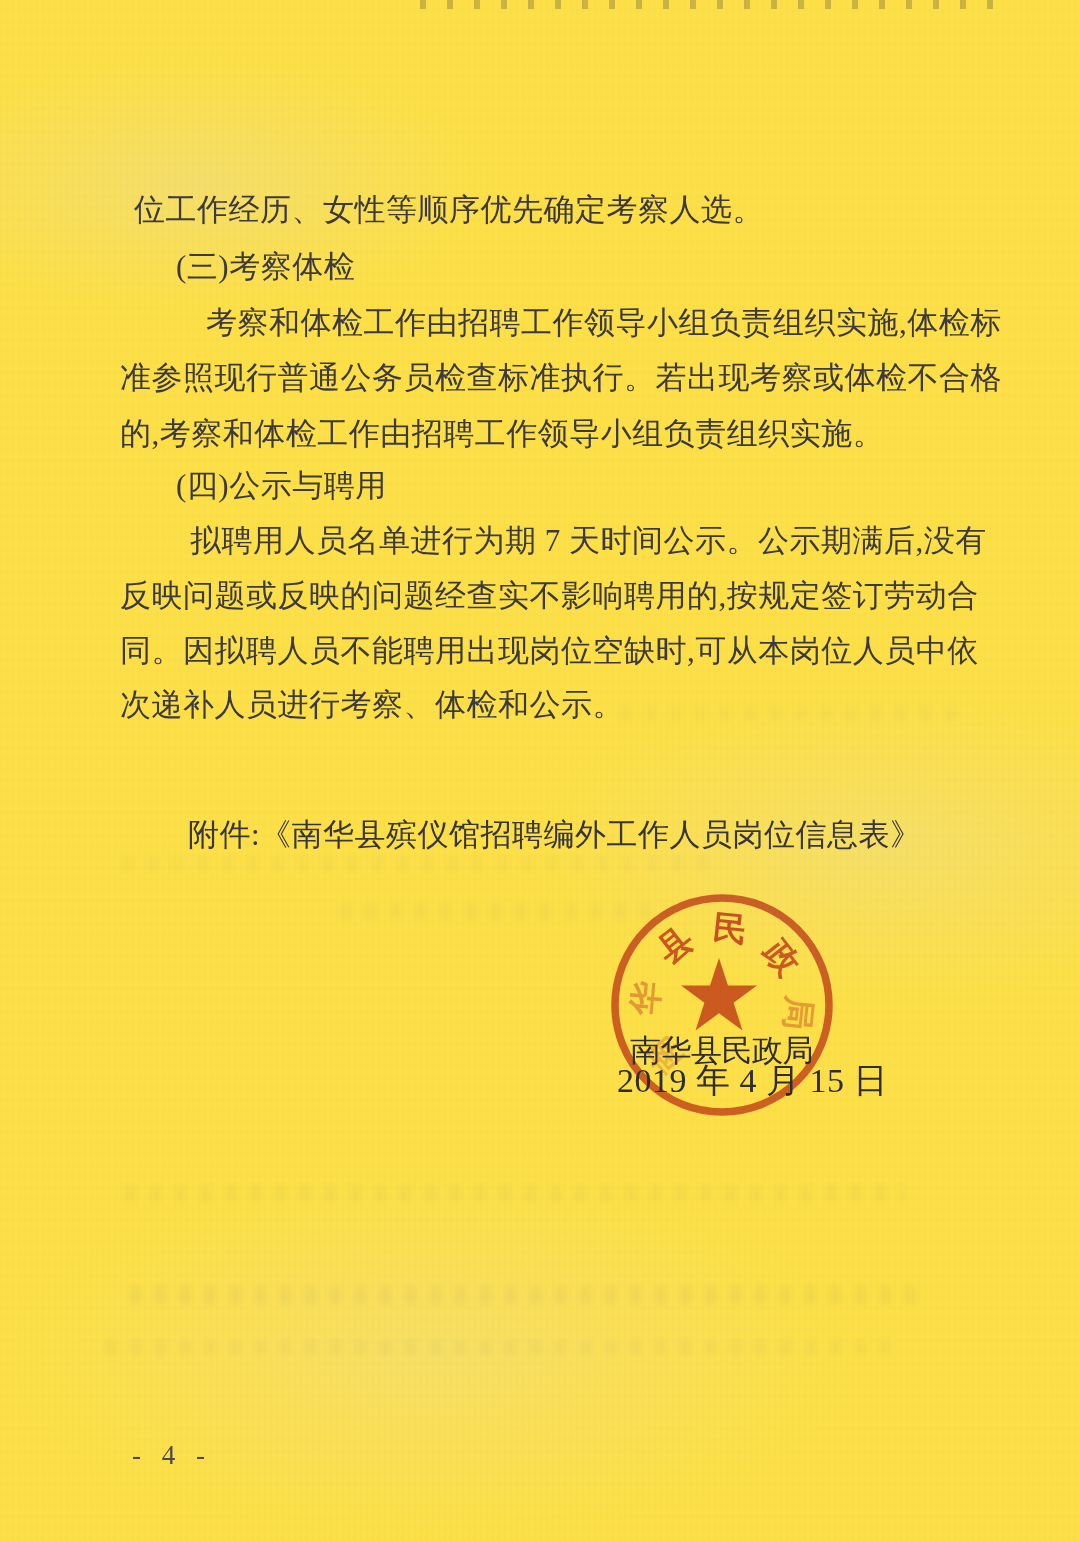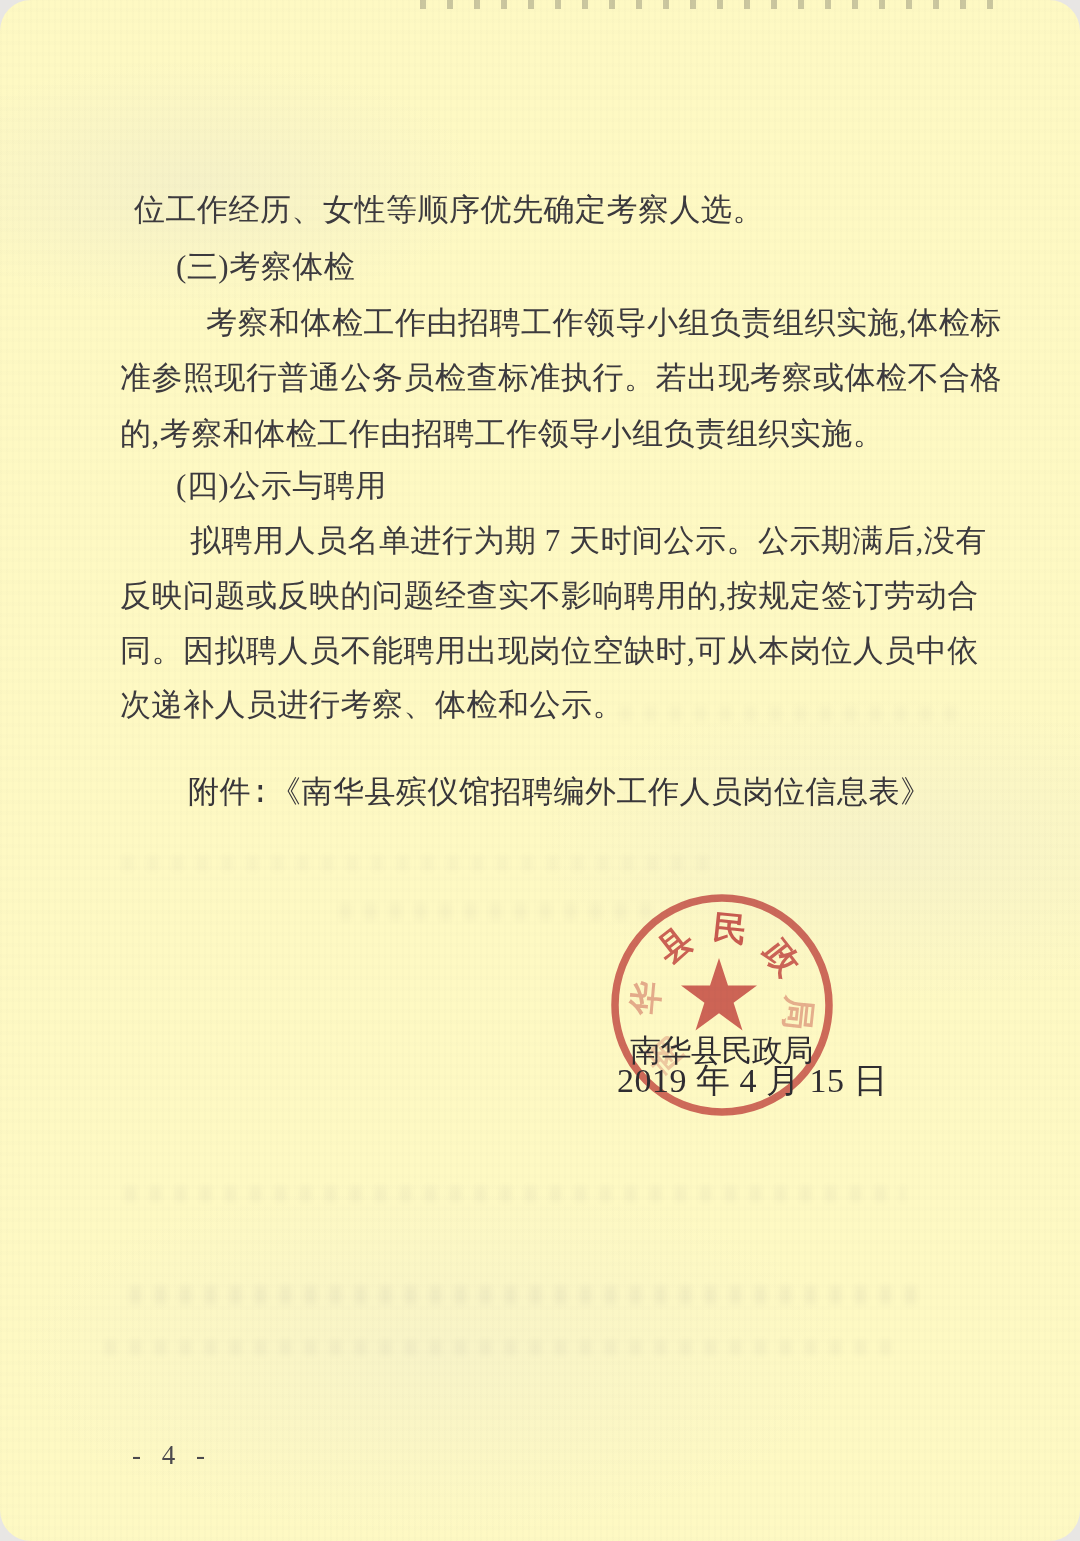--- a/index.html
+++ b/index.html
@@ -1,23 +1,22 @@
 <!DOCTYPE html>
 <html><head>
 <meta charset="utf-8">
 <style>
   html,body { margin:0; padding:0; background:#e8e6e4; }
   .page {
     position:relative;
     width:1080px; height:1541px;
     margin:0 auto;
-    background:#fef9c3;
+    background:#fde047;
     overflow:hidden;
     font-family:"Liberation Serif","DejaVu Serif",serif;
-    border-radius:31px;
   }
   
   .scan-noise {
     position:absolute; inset:0; pointer-events:none;
     background:
       repeating-linear-gradient(90deg, rgba(90,90,100,0.016) 0 2px, rgba(0,0,0,0) 2px 6px),
       repeating-linear-gradient(0deg, rgba(120,120,125,0.012) 0 4px, rgba(0,0,0,0) 4px 11px),
       radial-gradient(ellipse 420px 180px at 18% 12%, rgba(220,218,214,0.25), rgba(0,0,0,0) 70%),
       radial-gradient(ellipse 500px 220px at 82% 55%, rgba(222,220,216,0.22), rgba(0,0,0,0) 70%),
       radial-gradient(ellipse 600px 260px at 40% 88%, rgba(224,222,218,0.20), rgba(0,0,0,0) 70%);
@@ -86,21 +85,21 @@
   <div class="line" style="left:176px; top:247px;">(三)考察体检</div>
   <div class="line" style="left:190px; top:303px;margin-left:16px;">考察和体检工作由招聘工作领导小组负责组织实施,体检标</div>
   <div class="line" style="left:120px; top:358px;">准参照现行普通公务员检查标准执行。若出现考察或体检不合格</div>
   <div class="line" style="left:120px; top:414px;">的,考察和体检工作由招聘工作领导小组负责组织实施。</div>
   <div class="line" style="left:176px; top:466px;">(四)公示与聘用</div>
   <div class="line" style="left:190px; top:521px;">拟聘用人员名单进行为期 7 天时间公示。公示期满后,没有</div>
   <div class="line" style="left:120px; top:576px;">反映问题或反映的问题经查实不影响聘用的,按规定签订劳动合</div>
   <div class="line" style="left:120px; top:631px;">同。因拟聘人员不能聘用出现岗位空缺时,可从本岗位人员中依</div>
   <div class="line" style="left:120px; top:685px;">次递补人员进行考察、体检和公示。</div>
 
-  <div class="line attachment" style="left:188px; top:774px;font-family:Liberation Mono, monospace;">附件:《南华县殡仪馆招聘编外工作人员岗位信息表》</div>
+  <div class="line attachment" style="left:188px; top:815px;">附件:《南华县殡仪馆招聘编外工作人员岗位信息表》</div>
 
   <svg class="seal" viewBox="0 0 260 260" aria-hidden="true">
     <circle cx="130" cy="130" r="107" fill="none" stroke="#c2424d" stroke-width="7.5" opacity="0.78"></circle>
     <g transform="translate(127,123)">
       <polygon points="0,-40 9,-12.4 38,-12.4 14.6,4.7 23.5,32.4 0,15.3 -23.5,32.4 -14.6,4.7 -38,-12.4 -9,-12.4" fill="#c03b47" opacity="0.78"></polygon>
     </g>
     <g fill="#c2424d" font-size="34" text-anchor="middle">
       <g transform="rotate(-131 130 130)">
           <text x="130" y="65" opacity="0.26">南</text>
         </g>

